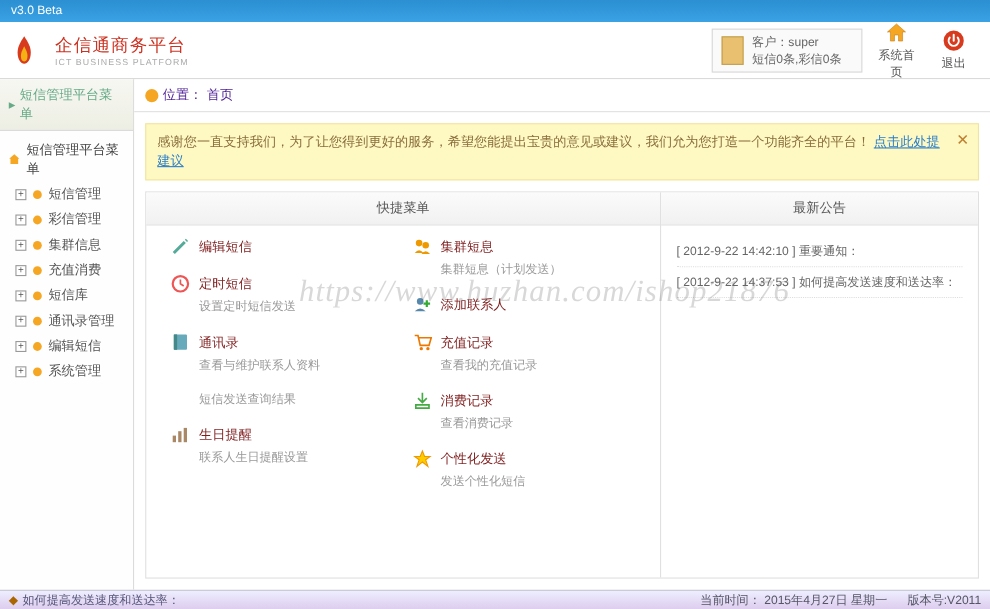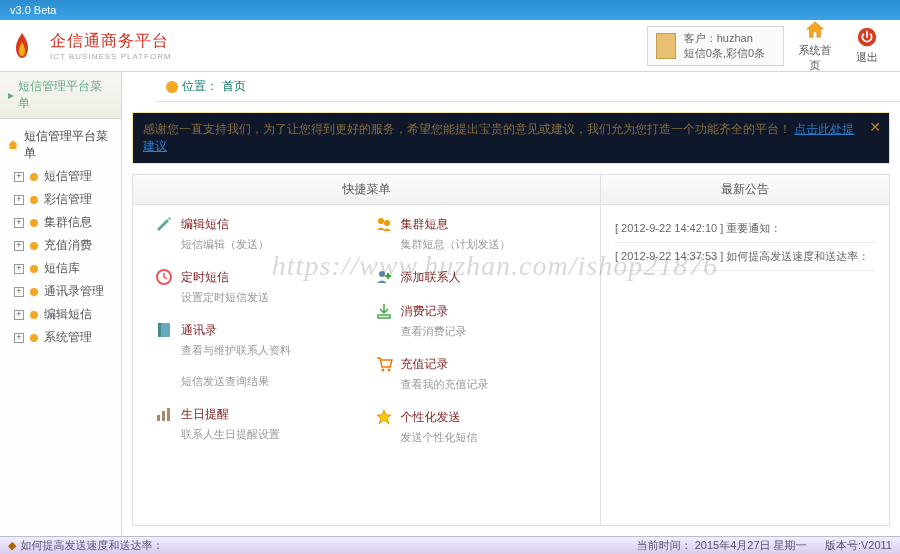--- a/index.html
+++ b/index.html
@@ -21,24 +21,24 @@
 .main { display: flex; height: 464px; }
 .sidebar { width: 122px; background: #fefefe; border-right: 1px solid #d7d7d7; }
 .side-title { background: linear-gradient(#f7f7f2, #edeee3); color: #6a8; font-size: 12px; padding: 6px 8px; border-bottom: 1px solid #d7d7d7; display: flex; align-items: center; gap: 4px; }
 .tree { padding: 6px 4px; }
 .tree-root { display: flex; align-items: center; gap: 4px; padding: 3px 2px; cursor: pointer; }
 .tree-item { display: flex; align-items: center; gap: 4px; padding: 3px 2px 3px 10px; cursor: pointer; color: #555; }
 .tree-item .exp { width: 10px; height: 10px; border: 1px solid #999; display: inline-flex; align-items: center; justify-content: center; font-size: 9px; line-height: 1; color: #555; background: #fff; }
 .tree-item .dot { width: 8px; height: 8px; border-radius: 50%; background: #f5a623; display: inline-block; margin: 0 2px; }
 
 .content { flex: 1; background: #fff; display: flex; flex-direction: column; }
-.breadcrumb { padding: 6px 10px; border-bottom: 1px solid #e0e0e0; color: #0f766e; display: flex; align-items: center; gap: 4px; margin-left: 34px; }
+.breadcrumb { padding: 6px 10px; border-bottom: 1px solid #e0e0e0; color: #4c1d95; display: flex; align-items: center; gap: 4px; }
 .bc-icon { width: 12px; height: 12px; background: #f5a623; border-radius: 50%; }
 
-.notice { margin: 10px; background: #0f172a; border: 1px solid #f0e4a0; padding: 8px 28px 8px 10px; color: #8a6d3b; font-size: 12px; position: relative; }
+.notice { margin: 10px; background: #fef9c3; border: 1px solid #f0e4a0; padding: 8px 28px 8px 10px; color: #8a6d3b; font-size: 12px; position: relative; }
 .notice a { color: #2a7dca; text-decoration: underline; cursor: pointer; }
 .notice .close { position: absolute; right: 8px; top: 6px; color: #c08030; cursor: pointer; font-size: 14px; }
 
 .panels { display: flex; margin: 0 10px 10px; border: 1px solid #e0e0e0; flex: 1; }
 .panel-l { flex: 1; border-right: 1px solid #e0e0e0; }
 .panel-r { width: 288px; }
 .panel-head { background: linear-gradient(#fbfbfb, #f1f1f1); border-bottom: 1px solid #e0e0e0; padding: 6px 10px; font-size: 12px; color: #555; font-weight: 500; text-align: center; }
 .panel-body { padding: 10px 14px; }
 
 .quick-grid { display: flex; flex-wrap: wrap; }
@@ -73,21 +73,21 @@
       </svg>
     <div>
       <div class="logo-text">企信通商务平台</div>
       <div class="logo-sub">ICT BUSINESS PLATFORM</div>
     </div>
   </div>
   <div class="header-right">
     <div class="user-box">
       <div class="uicon"></div>
       <div>
-        <div>客户：huzhan</div>
+        <div>客户：super</div>
         <div>短信0条,彩信0条</div>
       </div>
     </div>
     <div class="hbtn">
       <svg viewBox="0 0 24 24">
           <path d="M12 3 L3 11 H6 V20 H10 V14 H14 V20 H18 V11 H21 Z" fill="#f5a623" stroke="#c07000" stroke-width="0.5"></path>
         </svg>
       <span>系统首页</span>
     </div>
     <div class="hbtn">
@@ -177,21 +177,20 @@
             <div class="quick-col">
               <div class="quick-item">
                 <div class="quick-title">
                     <span class="qicon">
                       <svg viewBox="0 0 18 18">
                         <path d="M2 14 L4 16 L14 6 L12 4 Z M13 3 L15 5 L16 4 L14 2 Z" fill="#5a9"></path>
                       </svg>
                     </span>
                     <span>编辑短信</span>
                   </div>
-                <div class="quick-desc">短信编辑（发送）</div>
               </div>
               <div class="quick-item">
                 <div class="quick-title">
                     <span class="qicon">
                       <svg viewBox="0 0 18 18">
                         <circle cx="9" cy="9" r="7" fill="none" stroke="#e55" stroke-width="2"></circle>
                         <path d="M9 5 V9 L12 11" stroke="#e55" stroke-width="1.5" fill="none"></path>
                       </svg>
                     </span>
                     <span>定时短信</span>
@@ -251,39 +250,39 @@
                       </svg>
                     </span>
                     <span>添加联系人</span>
                   </div>
                 <div class="quick-desc"></div>
               </div>
               <div class="quick-item">
                 <div class="quick-title">
                     <span class="qicon">
                       <svg viewBox="0 0 18 18">
-                        <path d="M9 2 V10 M5 7 L9 11 L13 7 M3 13 H15 V16 H3 Z" fill="none" stroke="#4a4" stroke-width="1.5"></path>
-                      </svg>
-                    </span>
-                    <span>消费记录</span>
-                  </div>
-                <div class="quick-desc">查看消费记录</div>
-              </div>
-              <div class="quick-item">
-                <div class="quick-title">
-                    <span class="qicon">
-                      <svg viewBox="0 0 18 18">
                         <path d="M2 3 H5 L7 12 H15 L17 5 H6" fill="none" stroke="#e70" stroke-width="1.5"></path>
                         <circle cx="8" cy="15" r="1.5" fill="#e70"></circle>
                         <circle cx="14" cy="15" r="1.5" fill="#e70"></circle>
                       </svg>
                     </span>
                     <span>充值记录</span>
                   </div>
                 <div class="quick-desc">查看我的充值记录</div>
+              </div>
+              <div class="quick-item">
+                <div class="quick-title">
+                    <span class="qicon">
+                      <svg viewBox="0 0 18 18">
+                        <path d="M9 2 V10 M5 7 L9 11 L13 7 M3 13 H15 V16 H3 Z" fill="none" stroke="#4a4" stroke-width="1.5"></path>
+                      </svg>
+                    </span>
+                    <span>消费记录</span>
+                  </div>
+                <div class="quick-desc">查看消费记录</div>
               </div>
               <div class="quick-item">
                 <div class="quick-title">
                     <span class="qicon">
                       <svg viewBox="0 0 18 18">
                         <path d="M9 2 L11 7 L16 7 L12 10 L14 16 L9 12 L4 16 L6 10 L2 7 L7 7 Z" fill="#fc0" stroke="#e90"></path>
                       </svg>
                     </span>
                     <span>个性化发送</span>
                   </div>

